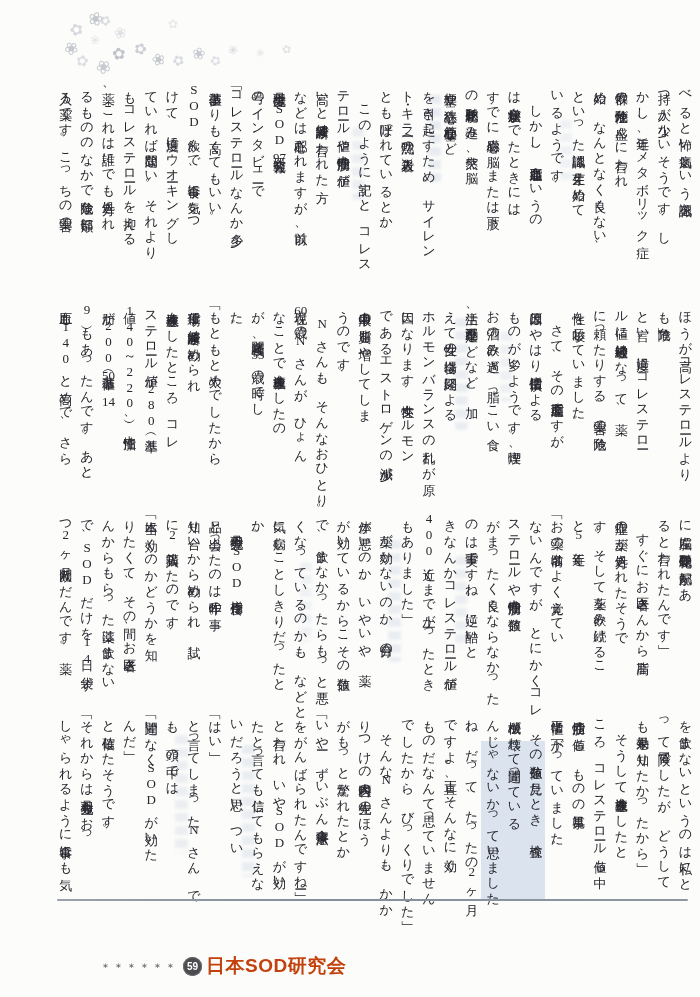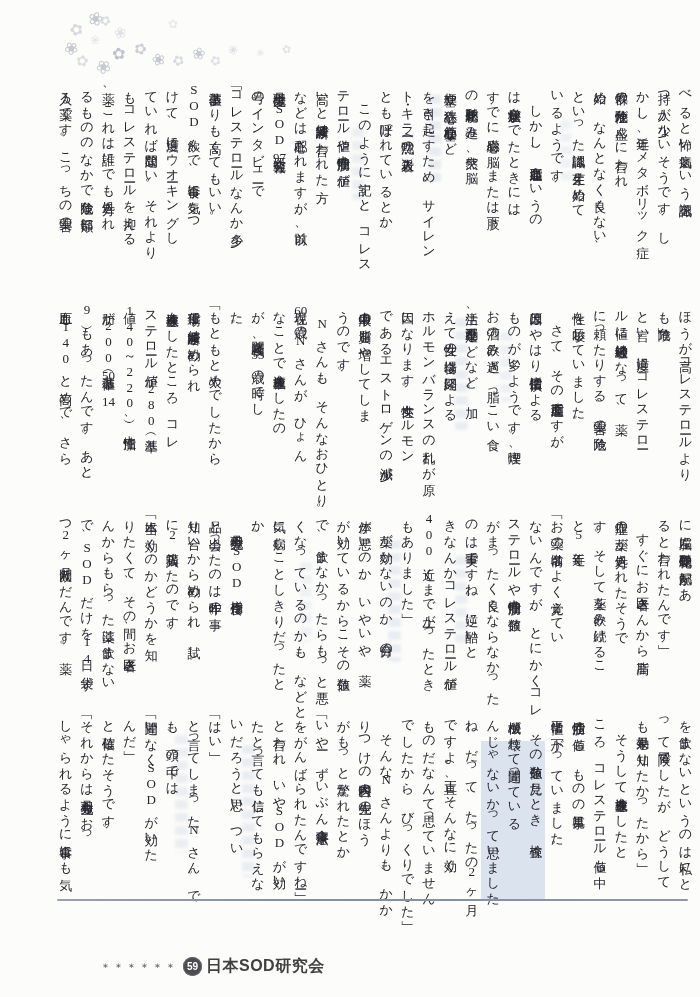--- a/index.html
+++ b/index.html
@@ -50,21 +50,21 @@
     font-size:11px;color:#59595c;letter-spacing:2px;margin-right:1px;
     transform:translateY(1px);
   }
   .badge{
     width:19px;height:19px;border-radius:50%;
     background:#4b4b50;color:#ffffff;
     font-size:10px;font-weight:bold;
     display:flex;align-items:center;justify-content:center;
     box-shadow:inset 0 0 0 1px #6a6a70;
   }
-  .org{font-size:16px;color:#404040;font-weight:600;letter-spacing:0.5px;}
+  .org{font-size:19px;color:#c2410c;font-weight:600;letter-spacing:0.5px;}
 </style>
 </head>
 <body>
 
 <div class="page">
 
   <div class="flowers" id="flowers">
       <span class="flower" style="left: 28px; top: 8px; font-size: 18px; color: rgb(179, 183, 193); opacity: 0.75; transform: rotate(15deg);">❀</span>
       <span class="flower" style="left: 10px; top: 20px; font-size: 16px; color: rgb(197, 201, 210); opacity: 0.65; transform: rotate(-20deg);">✿</span>
       <span class="flower" style="left: 4px; top: 38px; font-size: 17px; color: rgb(174, 179, 189); opacity: 0.7; transform: rotate(40deg);">❀</span>

